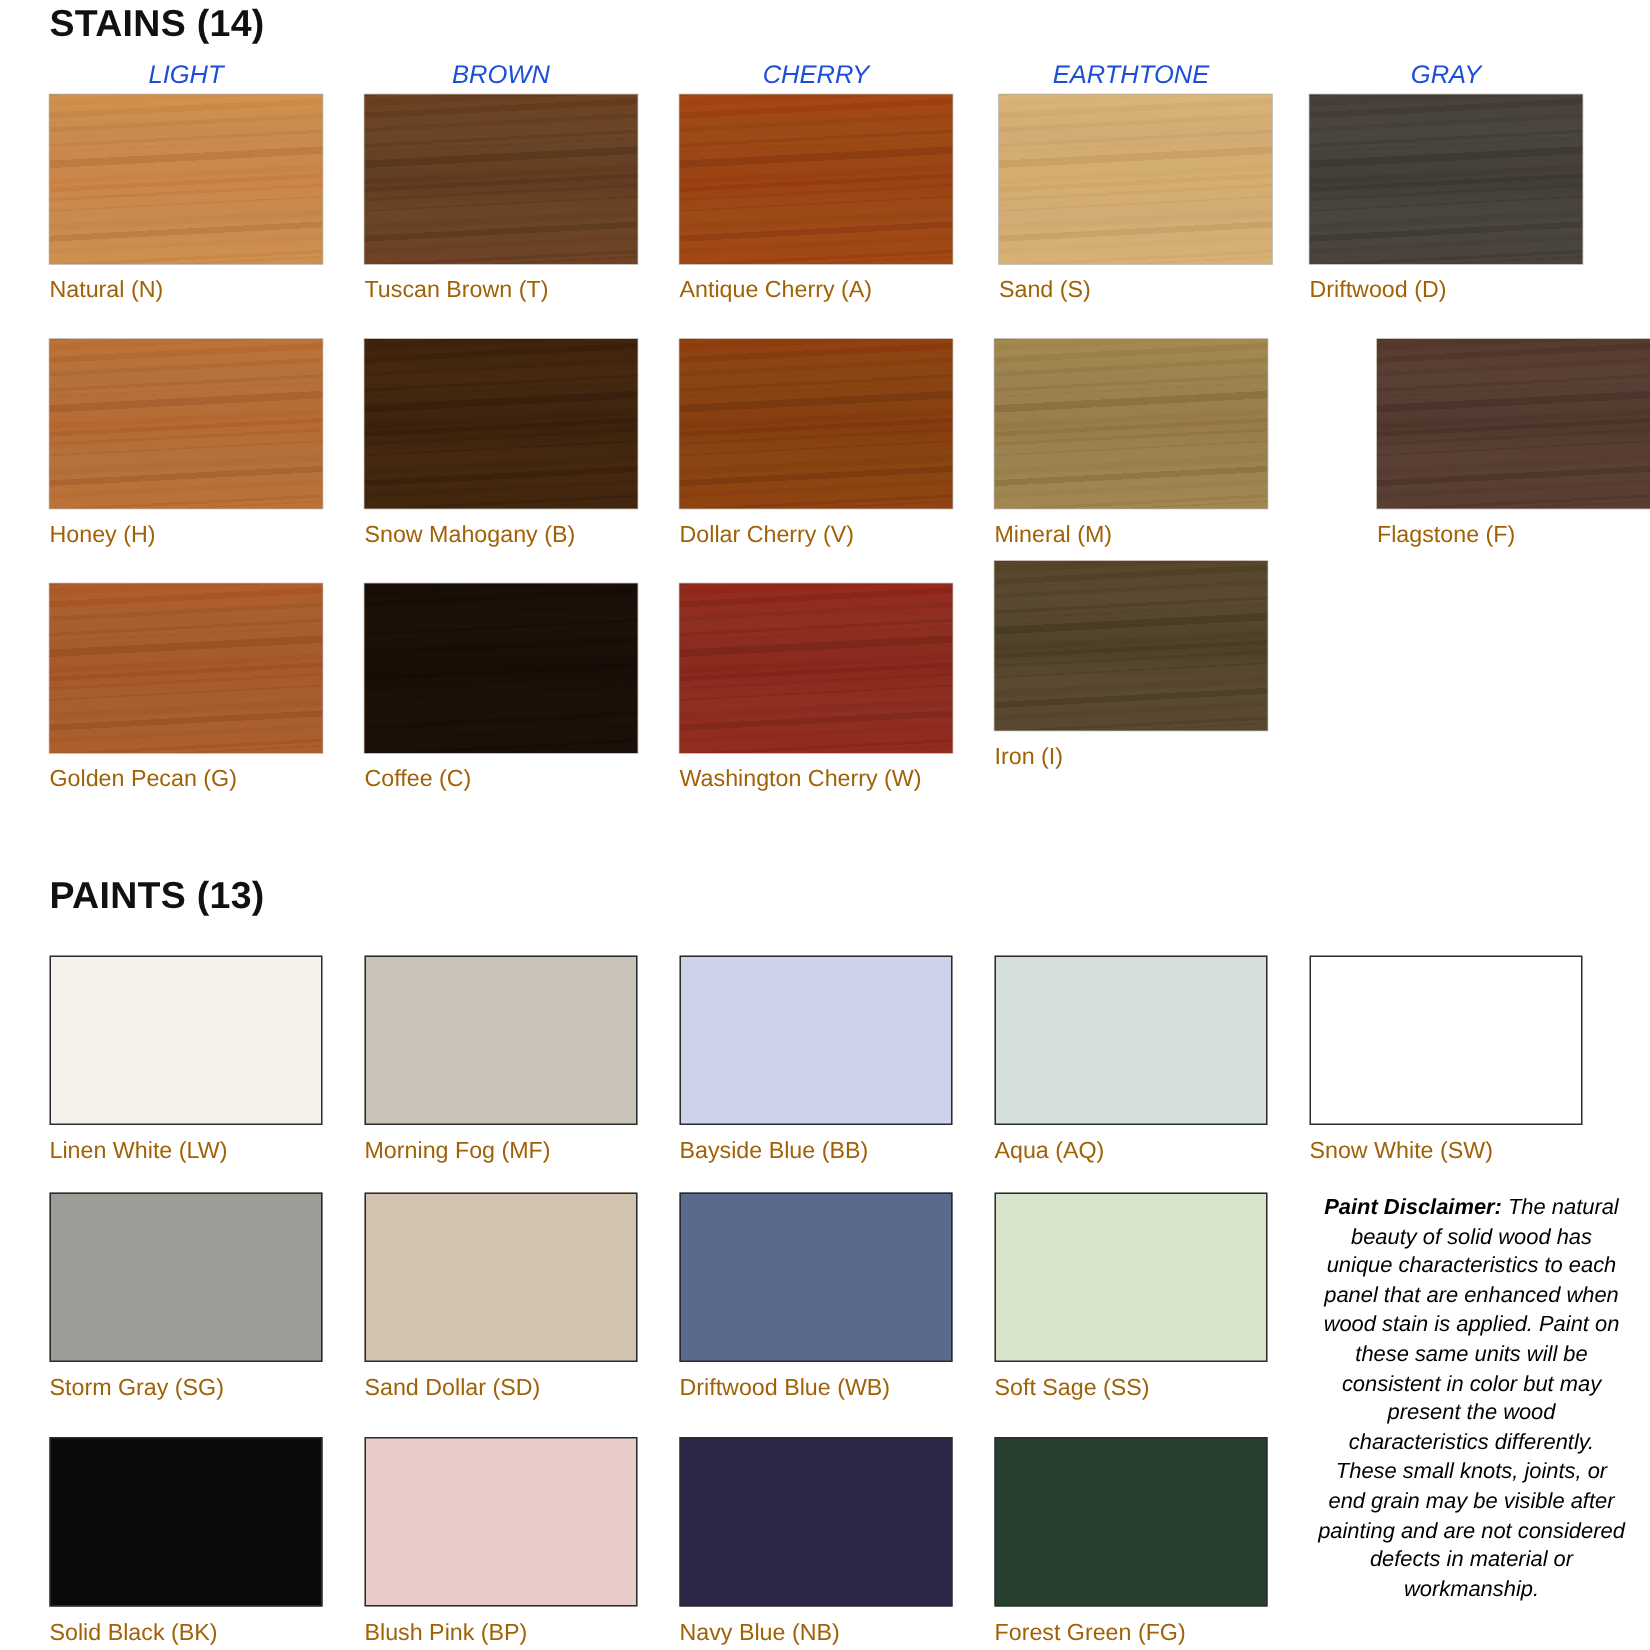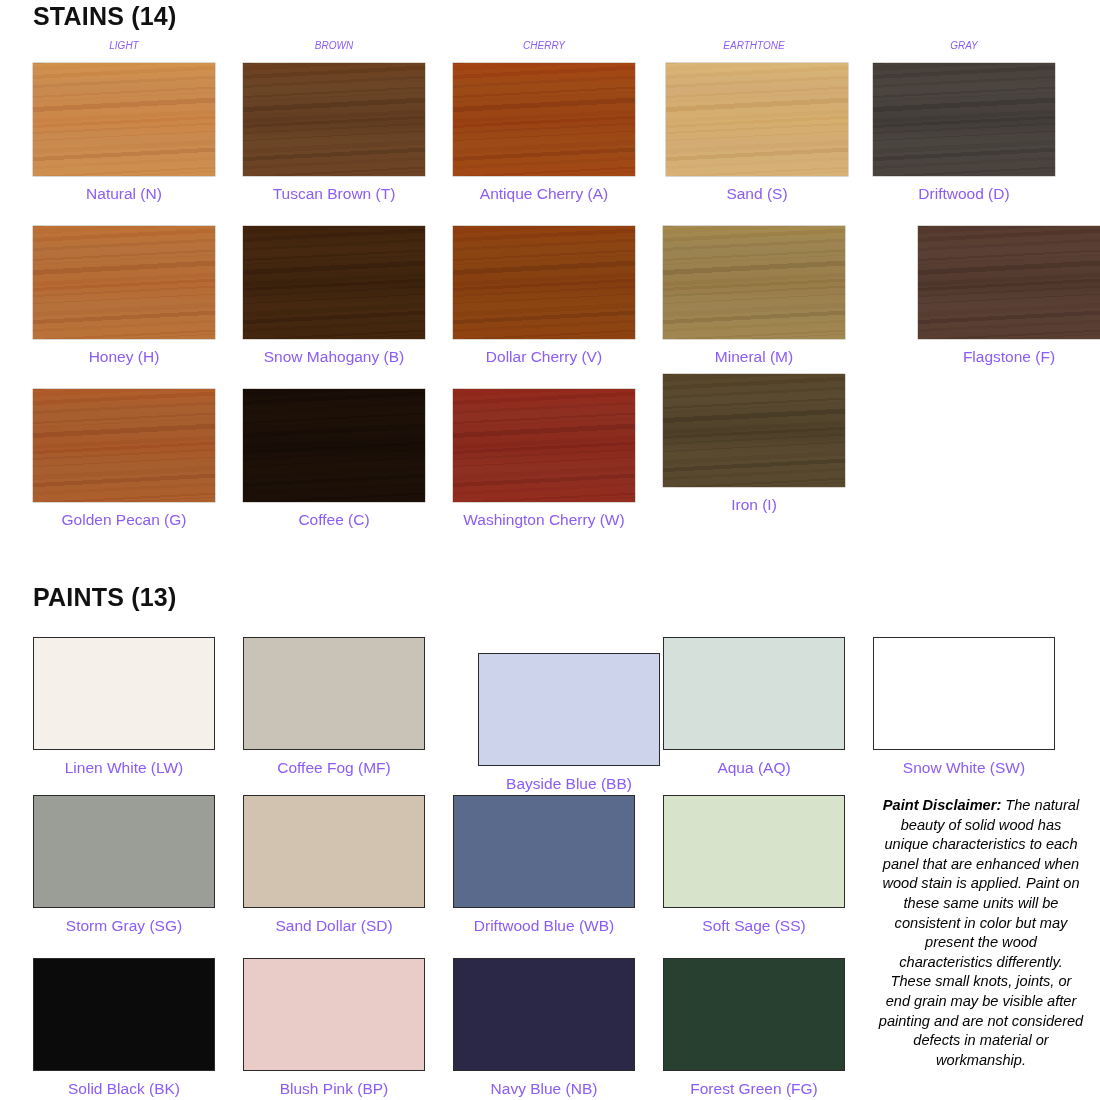--- a/index.html
+++ b/index.html
@@ -42,31 +42,31 @@
   }
   .grain2 {
     position: absolute; inset: 0;
     mix-blend-mode: overlay;
     opacity: .45;
   }
 
   .label {
     margin-top: 9px;
     font-size: 15.5px;
-    text-align: center;
+    text-align: left;
     width: 182px;
-    color: #8b5cf6;
+    color: #a16207;
     white-space: nowrap;
   }
   .cat-head {
-    font-size: 10px;
+    font-size: 17px;
     font-style: italic;
     text-align: center;
     width: 182px;
-    color: #8b5cf6;
+    color: #1d4ed8;
     position: absolute;
   }
 
   
   #disclaimer {
     position: absolute;
     left: 878px;
     top: 796px;
     width: 206px;
     font-size: 14.6px;
@@ -224,23 +224,23 @@
       <div class="cell" style="left: 33px; top: 637px;">
         <div class="sw-wrap">
           <div class="swatch paint" title="Linen White (LW)" style="background: rgb(245, 241, 234);"></div>
         </div>
         <div class="label">Linen White (LW)</div>
       </div>
       <div class="cell" style="left: 243px; top: 637px;">
         <div class="sw-wrap">
           <div class="swatch paint" title="Morning Fog (MF)" style="background: rgb(201, 195, 183);"></div>
         </div>
-        <div class="label">Coffee Fog (MF)</div>
-      </div>
-      <div class="cell" style="left: 478px; top: 637px; margin-top: 16px;">
+        <div class="label">Morning Fog (MF)</div>
+      </div>
+      <div class="cell" style="left: 453px; top: 637px;">
         <div class="sw-wrap">
           <div class="swatch paint" title="Bayside Blue (BB)" style="background: rgb(204, 211, 234);"></div>
         </div>
         <div class="label">Bayside Blue (BB)</div>
       </div>
       <div class="cell" style="left: 663px; top: 637px;">
         <div class="sw-wrap">
           <div class="swatch paint" title="Aqua (AQ)" style="background: rgb(213, 224, 219);"></div>
         </div>
         <div class="label">Aqua (AQ)</div>

